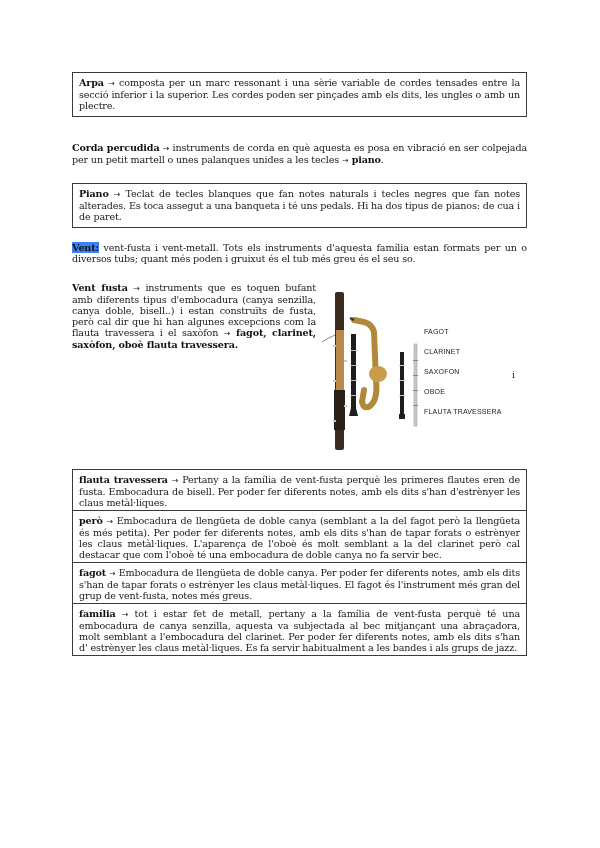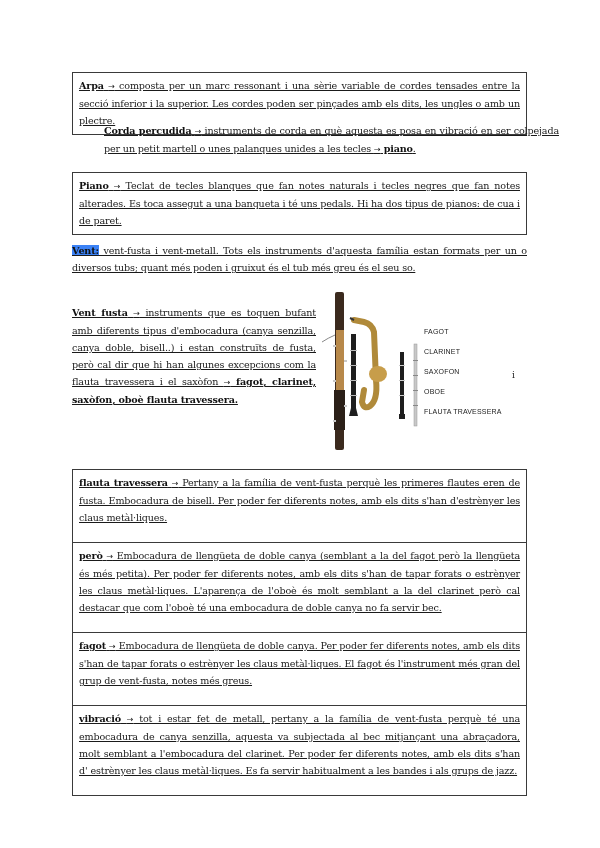--- a/index.html
+++ b/index.html
@@ -1,56 +1,56 @@
 <!DOCTYPE html>
 <html><head>
   <meta charset="utf-8">
   <style>
     html, body { margin: 0; padding: 0; background: #ffffff; }
     body { width: 600px; height: 848px; position: relative; overflow: hidden;
       font-family: "DejaVu Serif", "Liberation Serif", serif; color: #1a1a1a; }
     .page { position: absolute; left: 0; top: 0; width: 600px; height: 848px; }
-    .txt { font-size: 9.6px; line-height: 17px; text-align: justify; letter-spacing: -0.15px; text-decoration: underline; }
+    .txt { font-size: 9.6px; line-height: 11px; text-align: justify; letter-spacing: -0.15px; }
     .box { position: absolute; left: 72px; width: 441px; border: 1.4px solid #3a3a3a; padding: 4px 6px 5px 6px; background: #fff; }
     .para { position: absolute; left: 72px; width: 455px; }
     b { font-weight: bold; color: #111; }
     .hl { background: #3b82f6; }
     .arrow { font-family: "DejaVu Sans", sans-serif; font-size: 8px; }
     .stack { position: absolute; left: 72px; top: 469px; width: 455px; }
-    .stack .cell { border: 1.4px solid #3a3a3a; border-top-width: 0; padding: 4px 6px 16px 6px; }
+    .stack .cell { border: 1.4px solid #3a3a3a; border-top-width: 0; padding: 4px 6px 2px 6px; }
     .stack .cell:first-child { border-top-width: 1.4px; }
     .fig { position: absolute; left: 320px; top: 290px; width: 210px; height: 165px; }
     .fig-label { position: absolute; left: 424px; font-family: "Liberation Sans", sans-serif; font-size: 7px; color: #222; letter-spacing: 0.2px; }
     .stray { position: absolute; left: 512px; top: 370px; font-size: 9px; }
   </style>
 </head>
 <body>
 
 <div class="page">
 
   <div class="box txt" style="top:72px;">
     <b>Arpa</b>
     <span class="arrow">→</span><span> composta per un marc ressonant i una sèrie variable de cordes tensades entre la secció inferior i la superior. Les cordes poden ser pinçades amb els dits, les ungles o amb un plectre.</span>
   </div>
 
-  <div class="para txt" style="top:122px;margin-left:32px;">
+  <div class="para txt" style="top:142px;">
     <b>Corda percudida</b>
     <span class="arrow">→</span><span> instruments de corda en què aquesta es posa en vibració en ser colpejada per un petit martell o unes palanques unides a les tecles </span><span class="arrow">→</span><b> piano</b><span>.</span>
   </div>
 
-  <div class="box txt" style="top:172px;">
+  <div class="box txt" style="top:183px;">
     <b>Piano</b>
     <span class="arrow">→</span><span> Teclat de tecles blanques que fan notes naturals i tecles negres que fan notes alterades. Es toca assegut a una banqueta i té uns pedals. Hi ha dos tipus de pianos: de cua i de paret.</span>
   </div>
 
   <div class="para txt" style="top:242px;">
     <b class="hl">Vent:</b><span> vent-fusta i vent-metall. Tots els instruments d'aquesta família estan formats per un o diversos tubs; quant més poden i gruixut és el tub més greu és el seu so.</span>
   </div>
 
-  <div class="para txt" style="top:304px; width:244px;">
+  <div class="para txt" style="top:282px; width:244px;">
     <b>Vent fusta</b>
     <span class="arrow">→</span><span> instruments que es toquen bufant amb diferents tipus d'embocadura (canya senzilla, canya doble, bisell..) i estan construïts de fusta, però cal dir que hi han algunes excepcions com la flauta travessera i el saxòfon </span><span class="arrow">→</span><b> fagot, clarinet, saxòfon, oboè flauta travessera.</b>
   </div>
 
   <div class="fig">
     <svg width="210" height="165" viewBox="0 0 210 165">
 
       <g>
         <rect x="15" y="2" width="9" height="158" rx="2" fill="#3b2a1e"></rect>
         <rect x="16" y="40" width="8" height="60" fill="#b8894a"></rect>
@@ -117,18 +117,18 @@
     </div>
     <div class="cell">
       <b>però</b>
       <span class="arrow">→</span><span> Embocadura de llengüeta de doble canya (semblant a la del fagot però la llengüeta és més petita). Per poder fer diferents notes, amb els dits s'han de tapar forats o estrènyer les claus metàl·liques. L'aparença de l'oboè és molt semblant a la del clarinet però cal destacar que com l'oboè té una embocadura de doble canya no fa servir bec.</span>
     </div>
     <div class="cell">
       <b>fagot</b>
       <span class="arrow">→</span><span> Embocadura de llengüeta de doble canya. Per poder fer diferents notes, amb els dits s'han de tapar forats o estrènyer les claus metàl·liques. El fagot és l'instrument més gran del grup de vent-fusta, notes més greus.</span>
     </div>
     <div class="cell">
-      <b>vibració</b>
+      <b>família</b>
       <span class="arrow">→</span><span>  tot i estar fet de metall, pertany a la família de vent-fusta perquè té una embocadura de canya senzilla, aquesta va subjectada al bec mitjançant una abraçadora, molt semblant a l'embocadura del clarinet. Per poder fer diferents notes, amb els dits s'han d' estrènyer les claus metàl·liques. Es fa servir habitualment a les bandes i als grups de jazz.</span>
     </div>
   </div>
 
 </div>
 
 </body></html>

